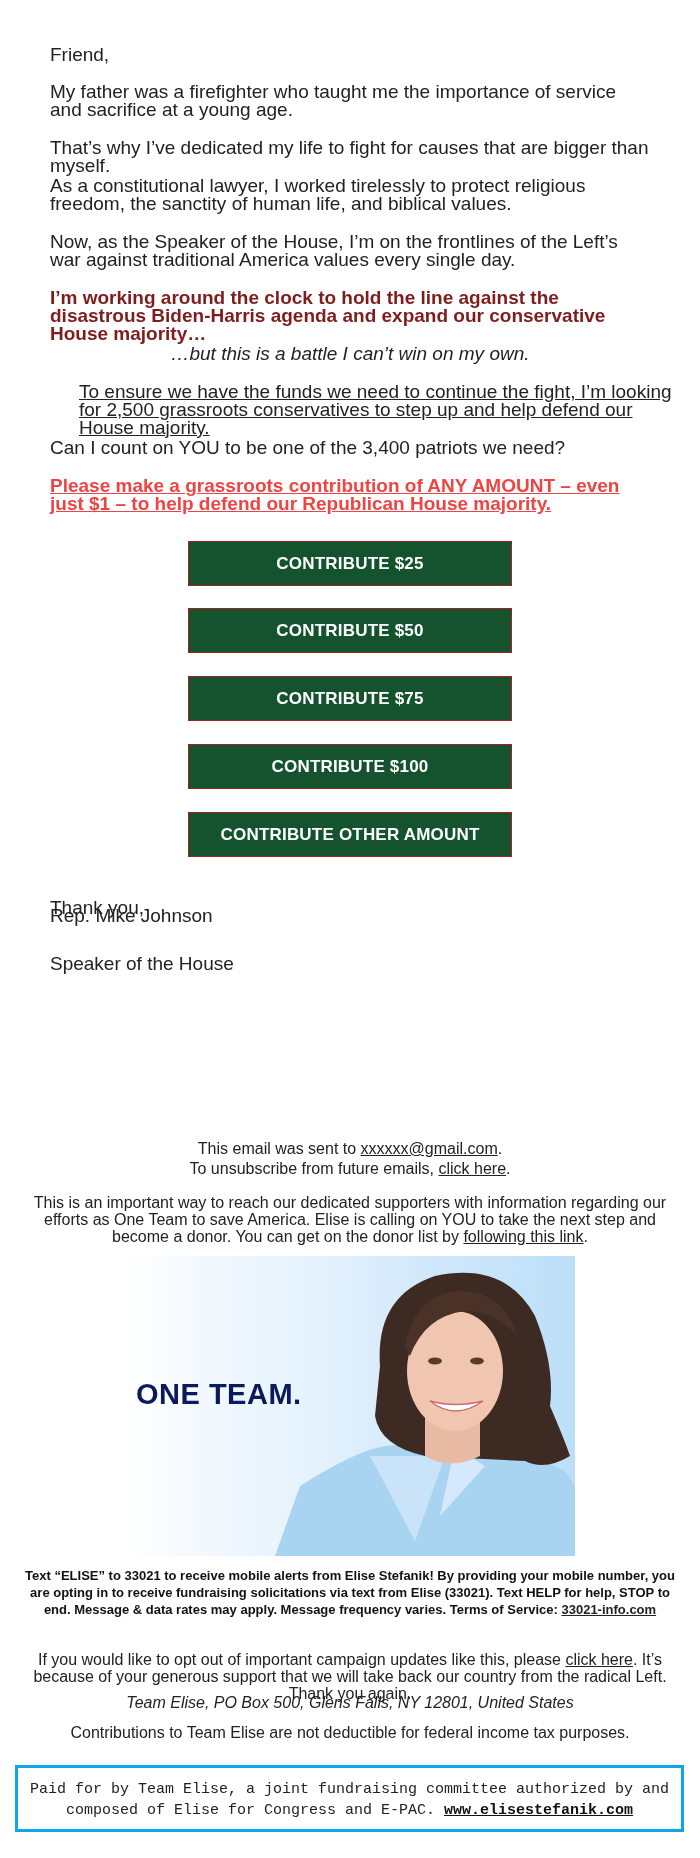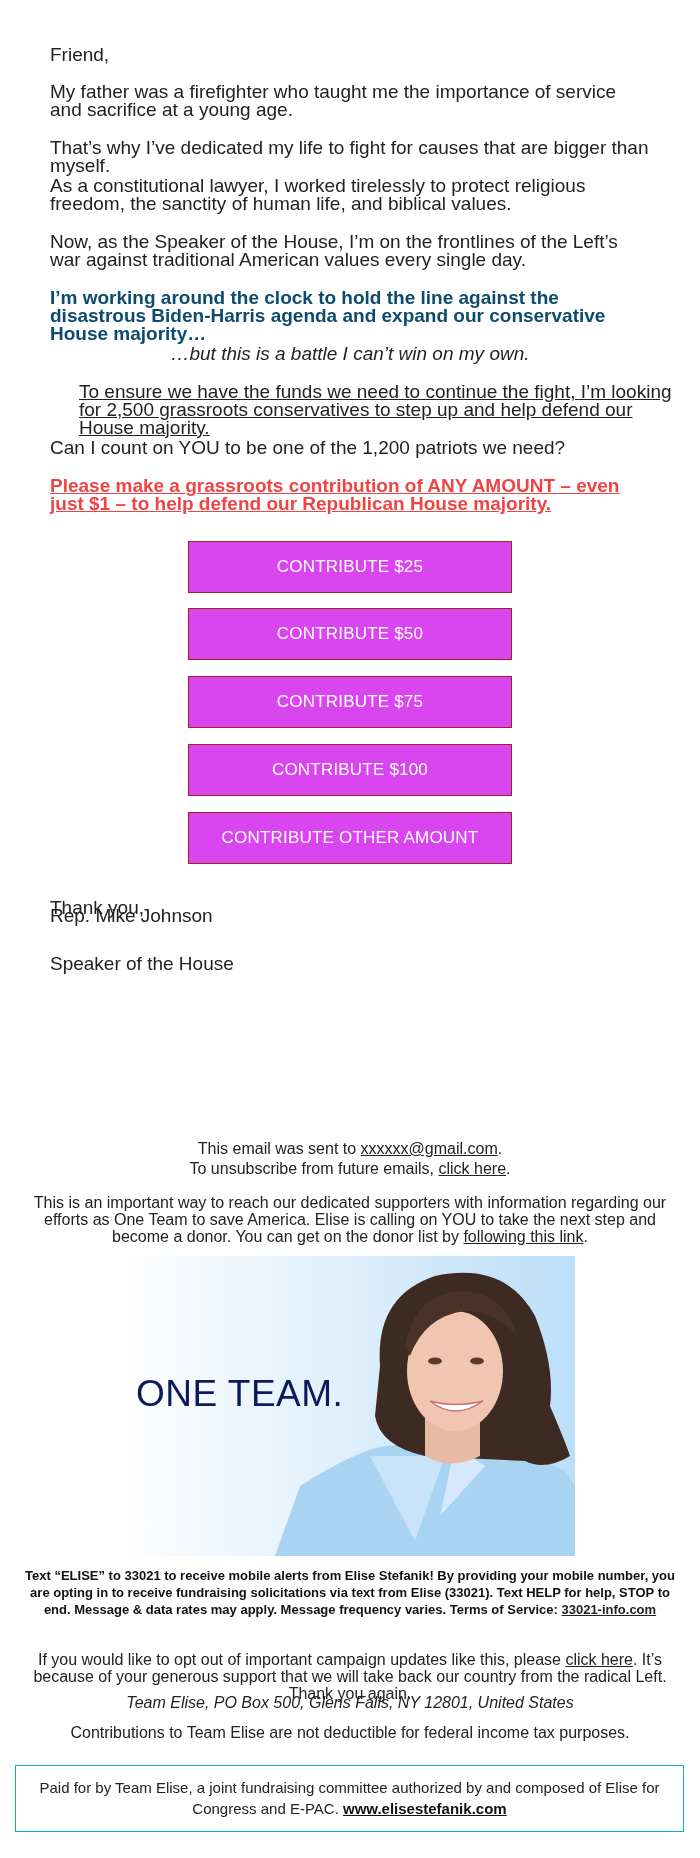--- a/index.html
+++ b/index.html
@@ -1,46 +1,46 @@
 <!DOCTYPE html>
 <html><head>
 <meta charset="utf-8">
 <style>
   html, body { margin: 0; padding: 0; background: #ffffff; }
   body { width: 700px; height: 1858px; position: relative; overflow: hidden; color: #222222; }
   .col { position: absolute; left: 50px; width: 600px; font-family: "Liberation Sans", sans-serif; font-size: 19px; line-height: 18px; color: #222; }
   .p { margin: 0; }
-  .bold { font-weight: bold; color: #0c4a6e; }
+  .bold { font-weight: bold; color: #7f1d1d; }
   .ital { font-style: italic; text-align: center; }
   .ul { text-decoration: underline; }
   .blue { color: #ef4444; font-weight: bold; text-decoration: underline; cursor: pointer; }
-  .btn { position: absolute; left: 188px; width: 324px; height: 52px; background: #d946ef; border: 1px solid #a71f26; box-sizing: border-box; color: #fff; font-family: "Liberation Sans", sans-serif; font-weight: normal; font-size: 17px; display: flex; align-items: center; justify-content: center; letter-spacing: 0.2px; cursor: pointer; }
+  .btn { position: absolute; left: 188px; width: 324px; height: 45px; background: #14532d; border: 1px solid #a71f26; box-sizing: border-box; color: #fff; font-family: "Liberation Sans", sans-serif; font-weight: bold; font-size: 17px; display: flex; align-items: center; justify-content: center; letter-spacing: 0.2px; cursor: pointer; }
   .foot { position: absolute; left: 20px; width: 660px; text-align: center; font-family: "Liberation Sans", sans-serif; font-size: 16px; line-height: 17px; color: #222; margin: 0; }
   .foot a, .foot .lnk { color: #222; text-decoration: underline; cursor: pointer; }
   .foot.b { font-weight: bold; color: #111; font-size: 13px; line-height: 17px; }
   .banner { position: absolute; left: 125px; top: 1256px; width: 450px; height: 300px; overflow: hidden;
     background: linear-gradient(90deg, #ffffff 0%, #f4f9fe 15%, #e3f1fc 45%, #cfe7fa 70%, #bcdff8 100%); }
-  .banner .t1, .banner .t2 { position: absolute; left: 11px; font-family: "Liberation Sans", sans-serif; font-weight: normal; font-size: 37px; letter-spacing: 0.5px; line-height: 32px; }
+  .banner .t1, .banner .t2 { position: absolute; left: 11px; font-family: "Liberation Sans", sans-serif; font-weight: bold; font-size: 29px; letter-spacing: 0.5px; line-height: 32px; }
   .banner .t1 { top: 122px; color: #0b1a5b; }
   .banner .t2 { top: 159px; color: #c9101a; }
-  .disclaimer { position: absolute; left: 15px; top: 1765px; width: 669px; height: 67px; border: 1px solid #0ea5e9; box-sizing: border-box; text-align: center; font-family: Liberation Sans, sans-serif; font-size: 15px; line-height: 21px; color: #222; padding-top: 11px; }
+  .disclaimer { position: absolute; left: 15px; top: 1765px; width: 669px; height: 67px; border: 3px solid #0ea5e9; box-sizing: border-box; text-align: center; font-family: Liberation Mono, monospace; font-size: 15px; line-height: 21px; color: #222; padding-top: 11px; }
   .disclaimer .site { font-weight: bold; text-decoration: underline; color: #111; cursor: pointer; }
 </style>
 </head>
 <body>
 
 <p class="col p" style="top:46px;">Friend,</p>
 <p class="col p" style="top:83px;">My father was a firefighter who taught me the importance of service and sacrifice at a young age.</p>
 <p class="col p" style="top:139px;">That’s why I’ve dedicated my life to fight for causes that are bigger than myself.</p>
 <p class="col p" style="top:177px;">As a constitutional lawyer, I worked tirelessly to protect religious freedom, the sanctity of human life, and biblical values.</p>
-<p class="col p" style="top:233px;">Now, as the Speaker of the House, I’m on the frontlines of the Left’s war against traditional American values every single day.</p>
+<p class="col p" style="top:233px;">Now, as the Speaker of the House, I’m on the frontlines of the Left’s war against traditional America values every single day.</p>
 <p class="col p bold" style="top:289px;">I’m working around the clock to hold the line against the disastrous Biden-Harris agenda and expand our conservative House majority…</p>
 <p class="col p ital" style="top:345px;">…but this is a battle I can’t win on my own.</p>
 <p class="col p ul" style="top:383px;margin-left:29px;">To ensure we have the funds we need to continue the fight, I’m looking for 2,500 grassroots conservatives to step up and help defend our House majority.</p>
-<p class="col p" style="top:439px;">Can I count on YOU to be one of the 1,200 patriots we need?</p>
+<p class="col p" style="top:439px;">Can I count on YOU to be one of the 3,400 patriots we need?</p>
 <p class="col p" style="top:477px;"><a class="blue">Please make a grassroots contribution of ANY AMOUNT – even just $1 – to help defend our Republican House majority.</a></p>
 
 <div class="btn" style="top:541px;">CONTRIBUTE $25</div>
 <div class="btn" style="top:608px;">CONTRIBUTE $50</div>
 <div class="btn" style="top:676px;">CONTRIBUTE $75</div>
 <div class="btn" style="top:744px;">CONTRIBUTE $100</div>
 <div class="btn" style="top:812px;">CONTRIBUTE OTHER AMOUNT</div>
 
 <p class="col p" style="top:899px;">Thank you,</p>
 <p class="col p" style="top:907px;">Rep. Mike Johnson</p>

